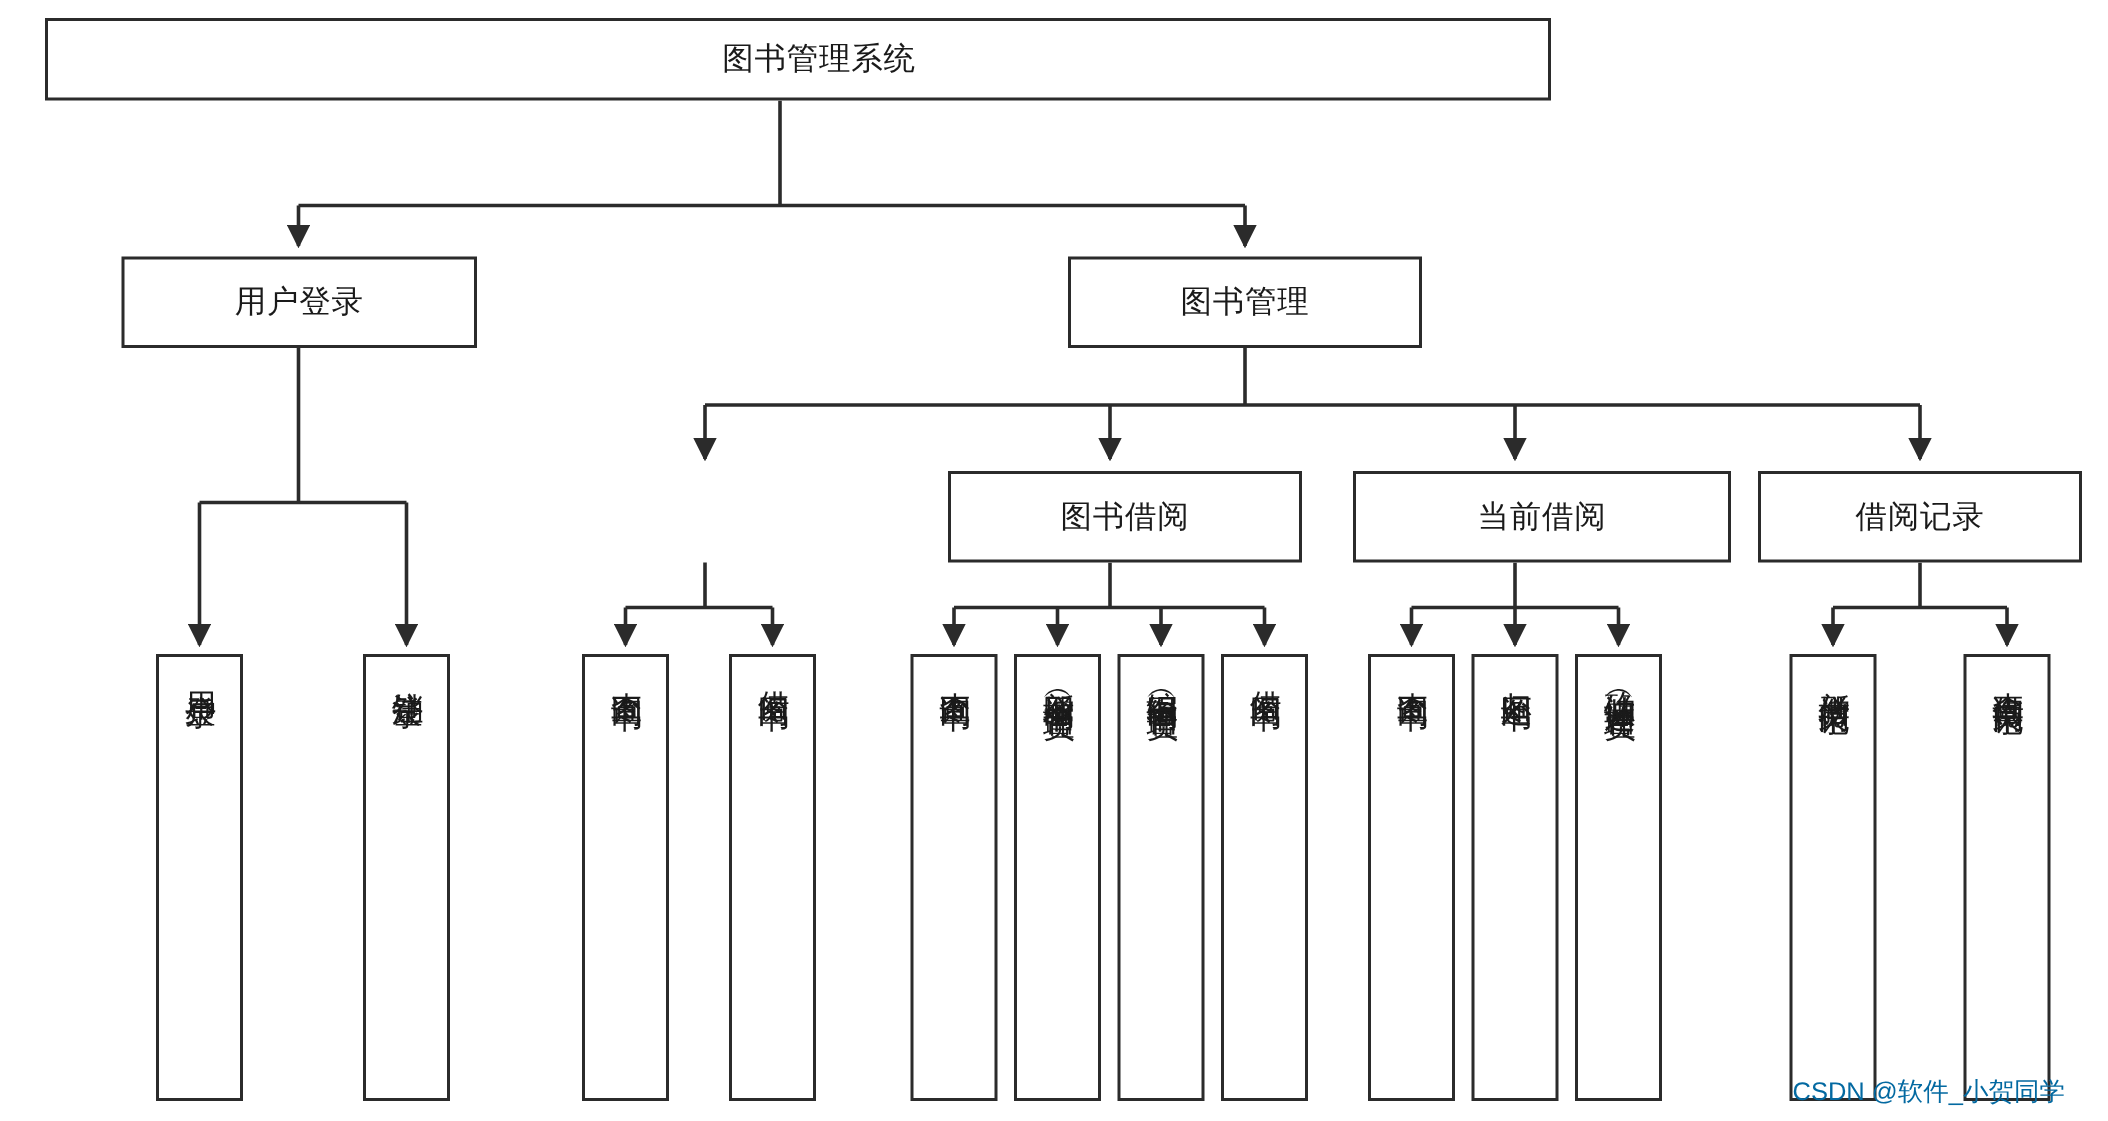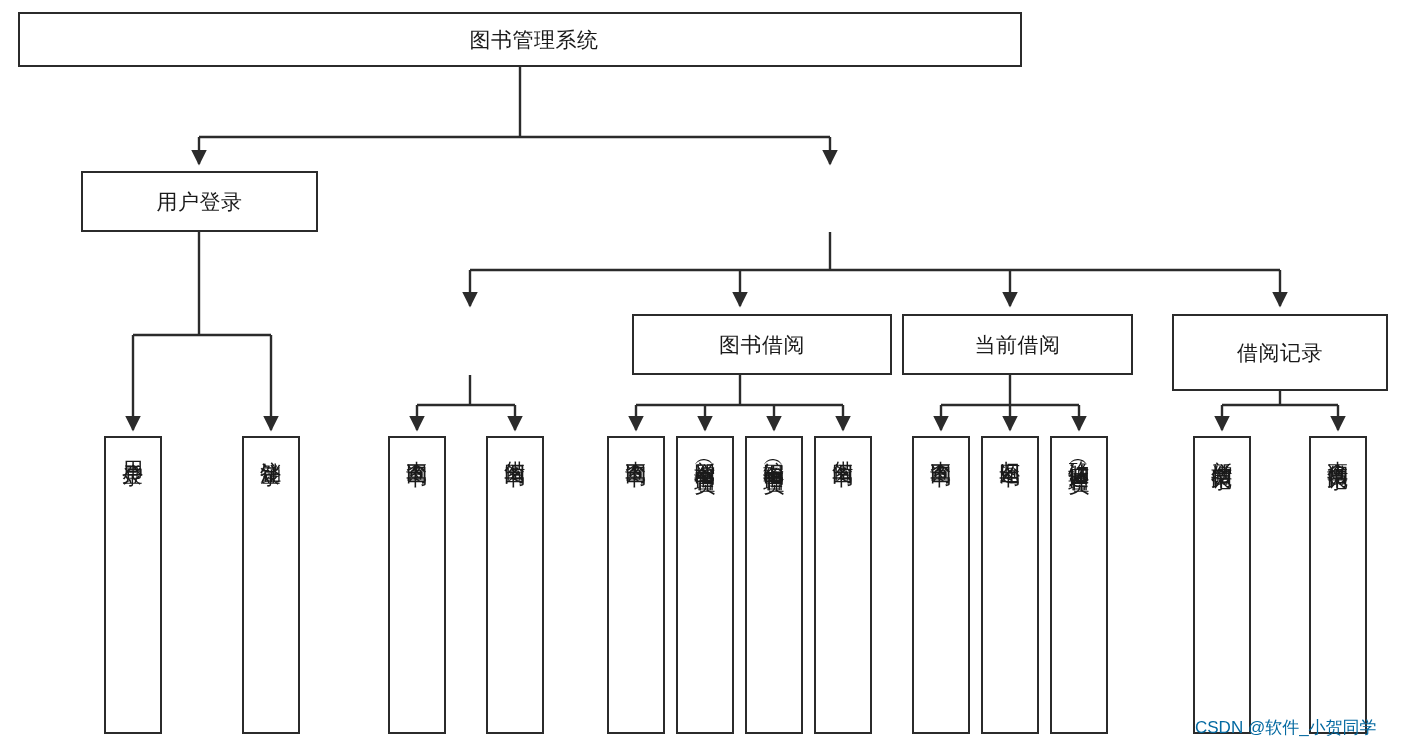--- a/index.html
+++ b/index.html
@@ -122,39 +122,42 @@
       <path d="M 1010 405 L 1010 430" marker-end="url(#arrow)"></path>
       <path d="M 1079 405 L 1079 430" marker-end="url(#arrow)"></path>
 
       <path d="M 1280 375 L 1280 405"></path>
       <path d="M 1222 405 L 1338 405"></path>
       <path d="M 1222 405 L 1222 430" marker-end="url(#arrow)"></path>
       <path d="M 1338 405 L 1338 430" marker-end="url(#arrow)"></path>
     </g>
   </svg>
 
-  <div class="node h-node root" style="left:18px; top:12px; width:1004px; height:55px;padding-left:28px;">
+  <div class="node h-node root" style="left:30px; top:12px; width:1004px; height:55px;padding-left:28px;">
     <span class="node-label">图书管理系统</span>
   </div>
 
   <div class="node h-node" style="left:81px; top:171px; width:237px; height:61px;">
     <span class="node-label">用户登录</span>
   </div>
 
-
-
-  <div class="node h-node" style="left:632px; top:314px; width:260px; height:61px;">
+  <div class="node h-node" style="left:712px; top:171px; width:236px; height:61px;">
+    <span class="node-label">图书管理</span>
+  </div>
+
+
+  <div class="node h-node" style="left:632px; top:314px; width:236px; height:61px;">
     <span class="node-label">图书借阅</span>
   </div>
 
-  <div class="node h-node" style="left:902px; top:314px; width:231px; height:61px;">
+  <div class="node h-node" style="left:902px; top:314px; width:252px; height:61px;">
     <span class="node-label">当前借阅</span>
   </div>
 
-  <div class="node h-node" style="left:1172px; top:314px; width:216px; height:77px;">
+  <div class="node h-node" style="left:1172px; top:314px; width:216px; height:61px;">
     <span class="node-label">借阅记录</span>
   </div>
 
   <div class="node v-node" style="left:104px; top:436px; width:58px; height:298px;">
     <span class="node-label">用户登录</span>
   </div>
 
   <div class="node v-node" style="left:242px; top:436px; width:58px; height:298px;">
     <span class="node-label">注销登录</span>
   </div>

